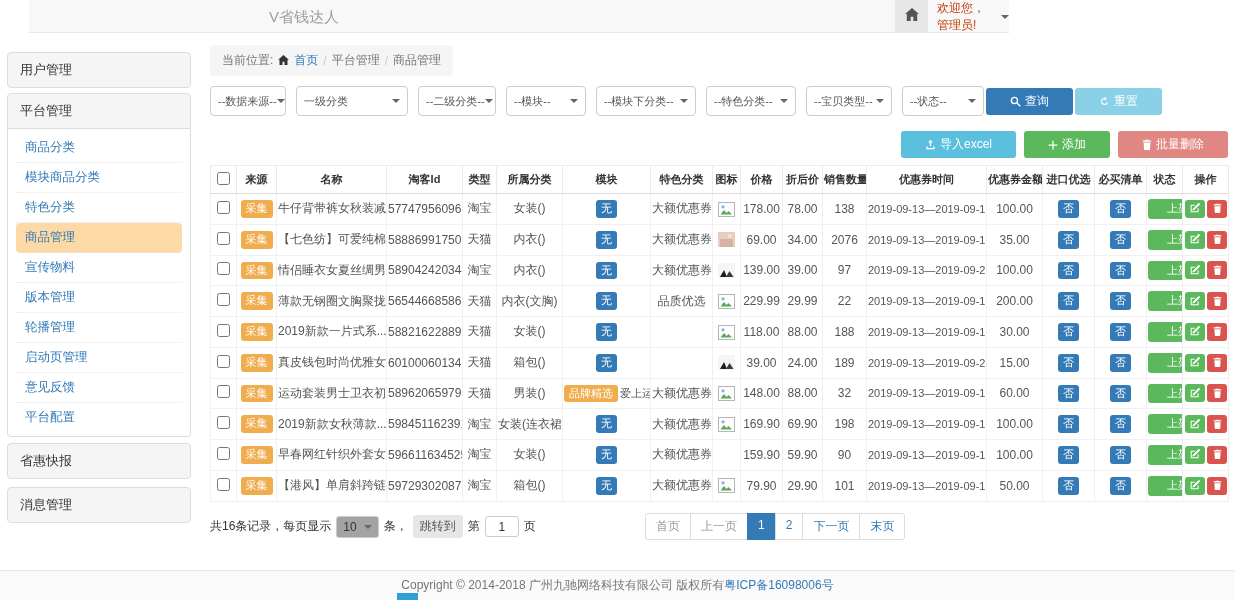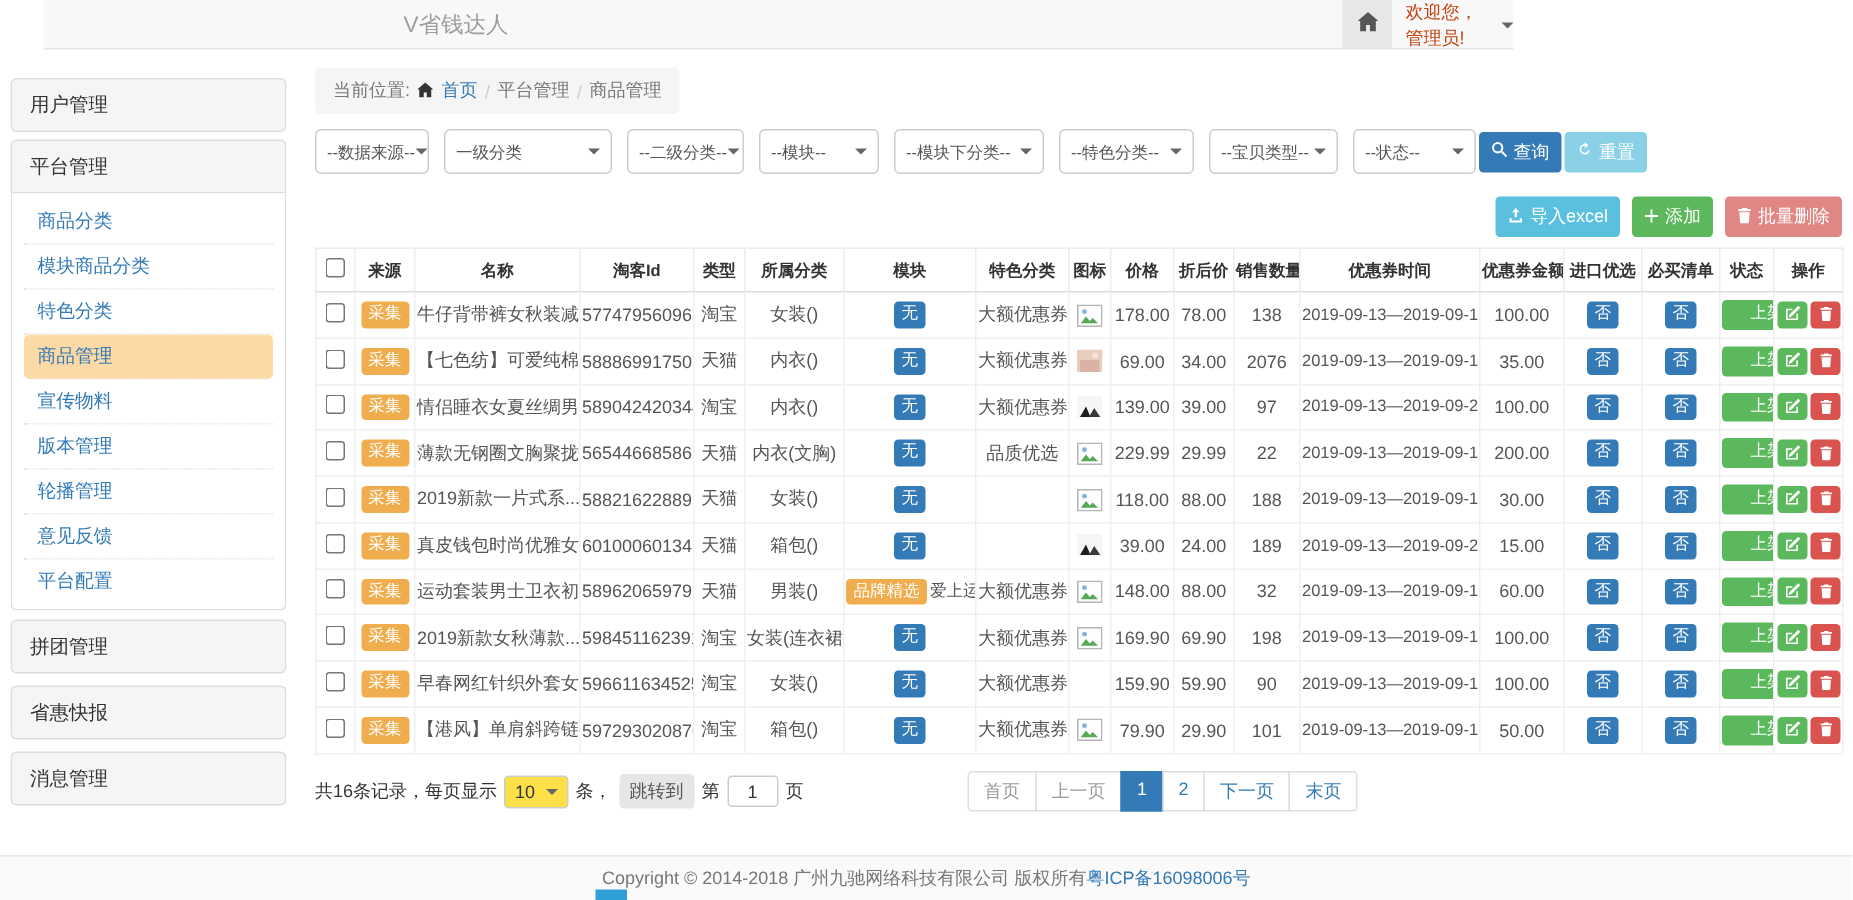--- a/index.html
+++ b/index.html
@@ -43,21 +43,21 @@
   .filter-controls > :nth-child(1){width:76px;}
   .filter-controls > :nth-child(2){width:112px;}
   .filter-controls > :nth-child(3){width:78px;}
   .filter-controls > :nth-child(4){width:80px;}
   .filter-controls > :nth-child(5){width:100px;}
   .filter-controls > :nth-child(6){width:90px;}
   .filter-controls > :nth-child(7){width:86px;}
   .filter-controls > :nth-child(8){width:82px;}
   .filter-controls > :nth-child(9){width:60px;}
 
-  .btn{display:inline-flex;align-items:center;gap:4px;border:none;border-radius:3px;color:#fff;font-size:12px;padding:5px 8px;cursor:pointer;white-space:nowrap;}
+  .btn{display:inline-flex;align-items:flex-end;gap:4px;border:none;border-radius:3px;color:#fff;font-size:12px;padding:5px 24px;cursor:pointer;white-space:nowrap;}
   .btn-primary{background:var(--primary);}
   .btn-info{background:var(--info);}
   .btn-info-light{background:#8ad0e6;}
   .btn-success{background:var(--success);}
   .btn-danger-light{background:#e08683;}
 
   .action-bar{display:flex;justify-content:flex-end;gap:8px;margin-top:15px;}
 
   
   .grid{width:1018px;border-collapse:collapse;table-layout:fixed;margin-top:7px;font-size:12px;border:1px solid #ececec;}
@@ -74,21 +74,21 @@
   .module-text{margin-left:2px;font-size:11px;color:#555;}
   .thumb{display:inline-block;vertical-align:middle;line-height:0;}
   .op-btn{width:20px;height:18px;border:none;border-radius:3px;display:inline-flex;align-items:center;justify-content:center;cursor:pointer;padding:0;margin:0 1px;}
   .op-edit{background:var(--success);}
   .op-del{background:var(--danger);}
   .grid input[type=checkbox]{width:13px;height:13px;margin:0;}
 
   
   .pagination-bar{position:relative;margin-top:10px;height:30px;display:flex;align-items:center;font-size:12px;color:#333;}
   .page-info{display:flex;align-items:center;gap:5px;}
-  .mini-select{display:inline-flex;align-items:center;gap:7px;border:1px solid #ccc;border-radius:3px;padding:3px 6px;background:#fde047;cursor:pointer;}
+  .mini-select{display:inline-flex;align-items:center;gap:7px;border:1px solid #ccc;border-radius:3px;padding:3px 6px;background:#a3a3a3;cursor:pointer;}
   .jump-btn{background:#e6e6e6;border-radius:3px;padding:3px 7px;color:#555;cursor:pointer;}
   .page-input{width:34px;height:21px;border:1px solid #ccc;border-radius:3px;text-align:center;font-size:12px;color:#333;}
   .pager{position:absolute;left:435px;top:1px;display:flex;}
   .page-item{border:1px solid #ddd;padding:4px 10px;color:var(--primary);margin-left:-1px;background:#fff;text-decoration:none;cursor:pointer;font-size:12px;}
   .page-item:first-child{border-radius:3px 0 0 3px;margin-left:0;}
   .page-item:last-child{border-radius:0 3px 3px 0;}
   .page-item.active{background:var(--primary);border-color:var(--primary);color:#fff;}
   .page-item.disabled{color:#999;}
 
   
@@ -117,26 +117,26 @@
   <div class="panel">
     <div class="panel-header attached">平台管理</div>
     <div class="submenu" id="platform-submenu">
         <div class="submenu-item">商品分类</div>
         <div class="submenu-item">模块商品分类</div>
         <div class="submenu-item">特色分类</div>
         <div class="submenu-item active">商品管理</div>
         <div class="submenu-item">宣传物料</div>
         <div class="submenu-item">版本管理</div>
         <div class="submenu-item">轮播管理</div>
+        <div class="submenu-item">启动页管理</div>
         <div class="submenu-item">意见反馈</div>
         <div class="submenu-item">平台配置</div>
       </div>
   </div>
   <div id="bottom-sections">
-      <div class="panel-header bottom">拼团管理</div>
       <div class="panel-header bottom">省惠快报</div>
       <div class="panel-header bottom">消息管理</div>
     </div>
 </aside>
 
 <main class="main">
 
   <div class="breadcrumb">
     <span>当前位置:</span>
     <span><svg width="11" height="10" viewBox="0 0 16 15" fill="#333">

